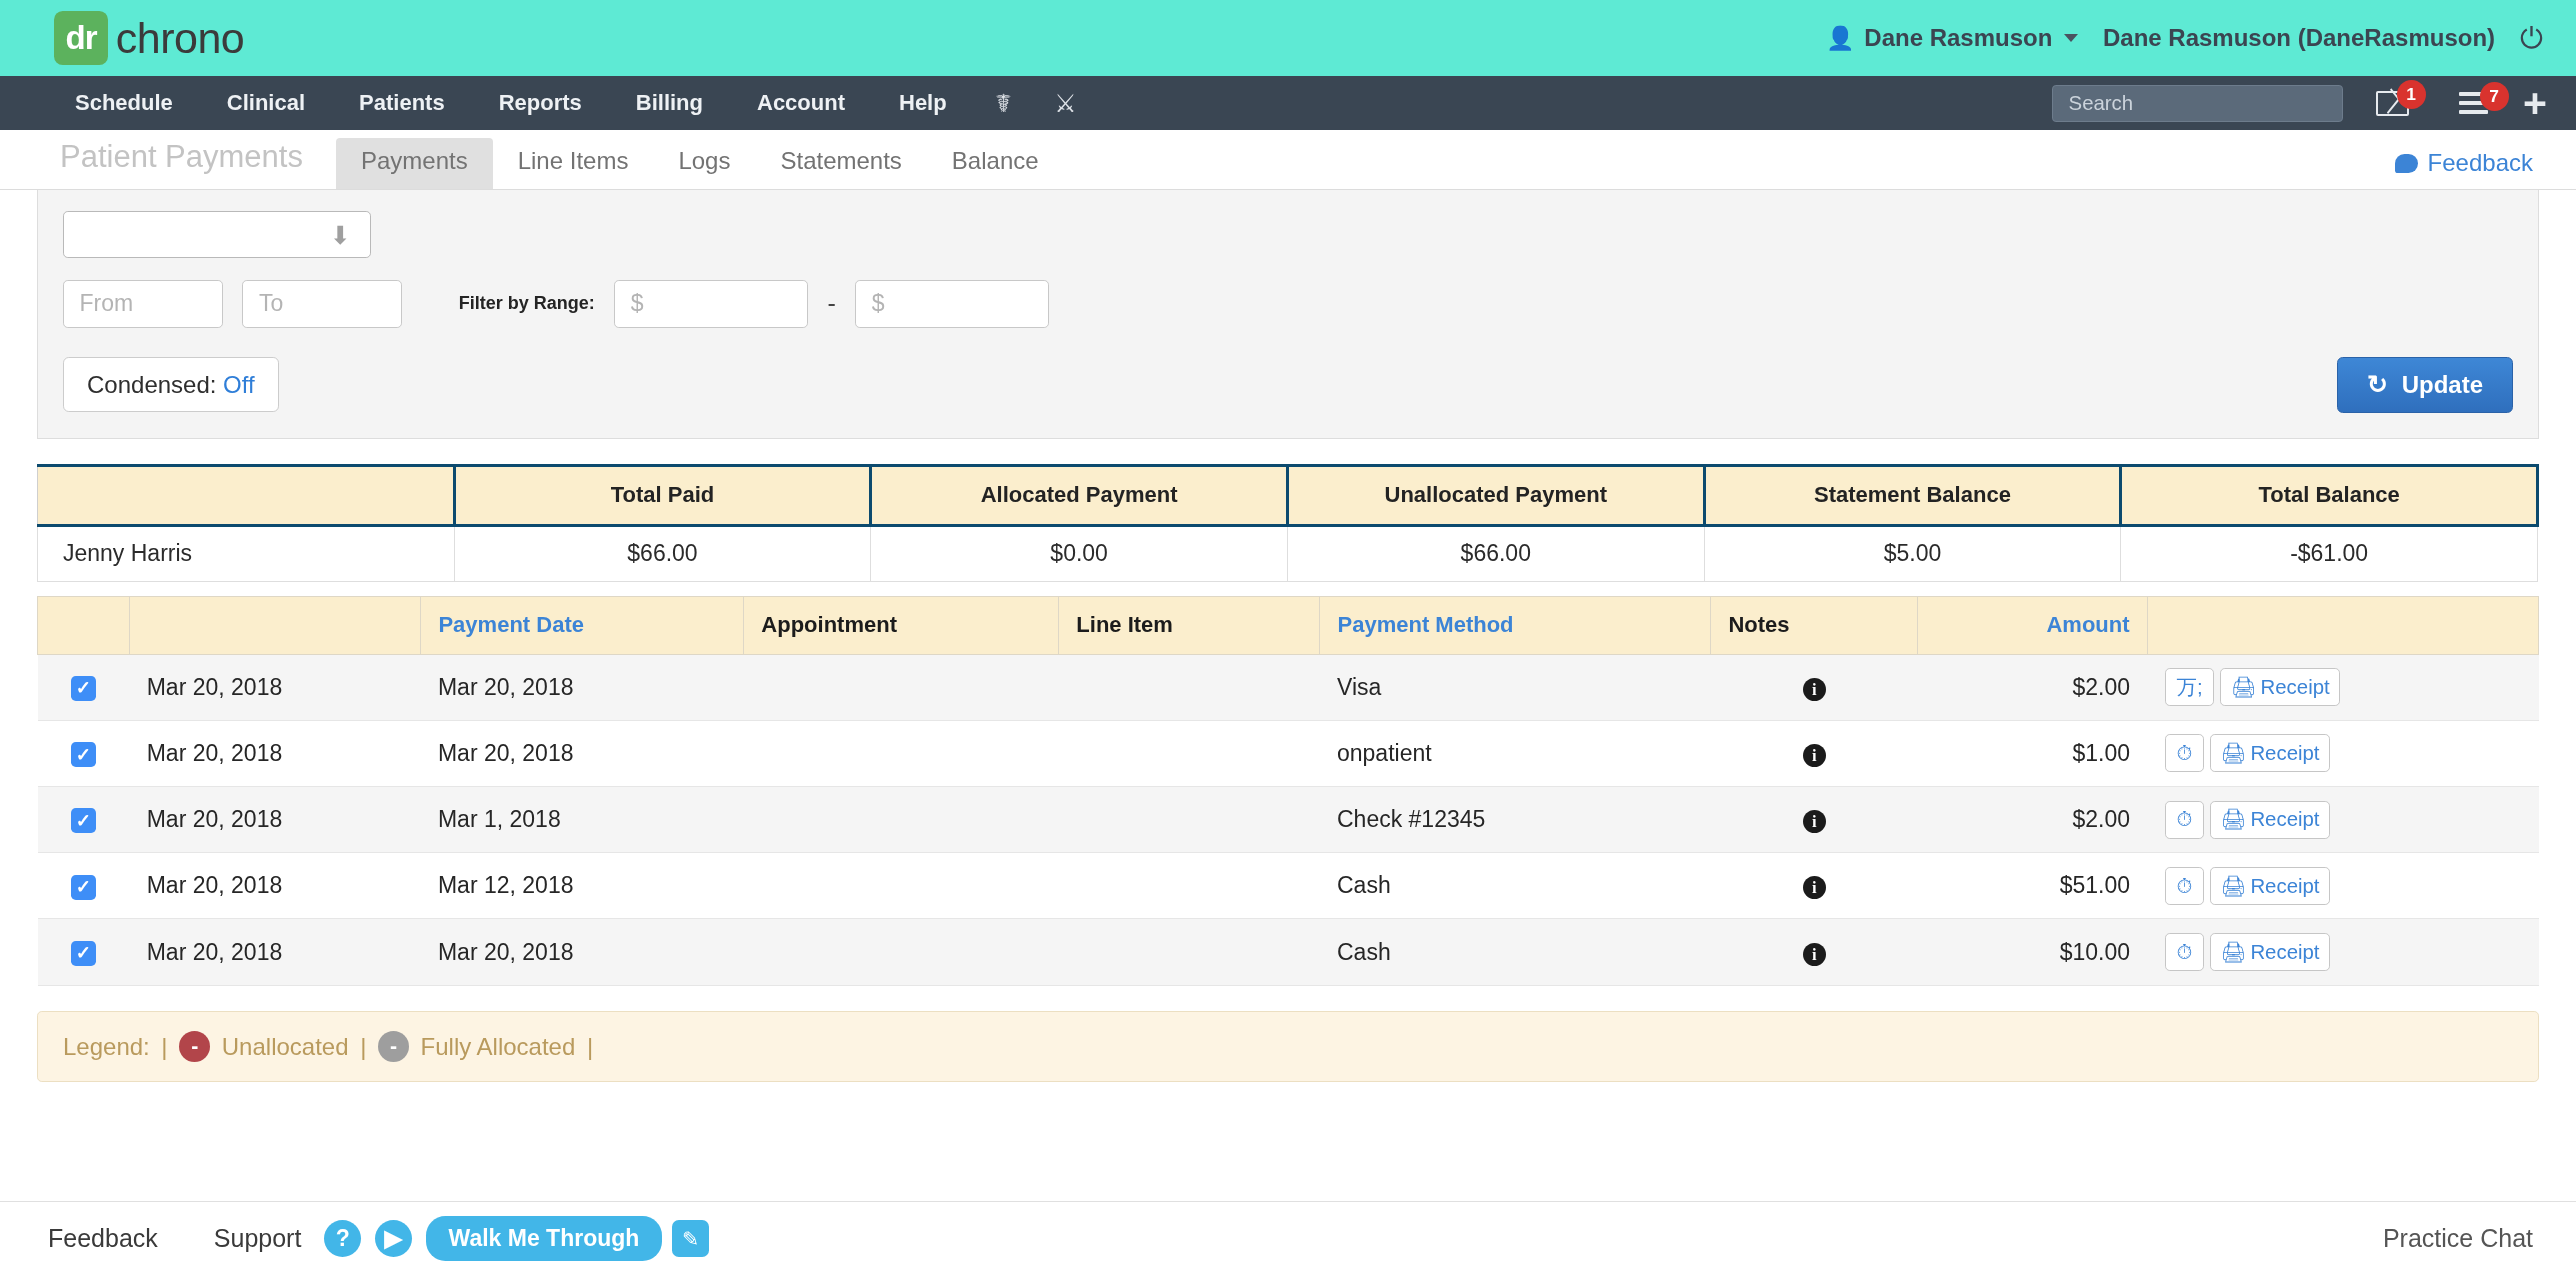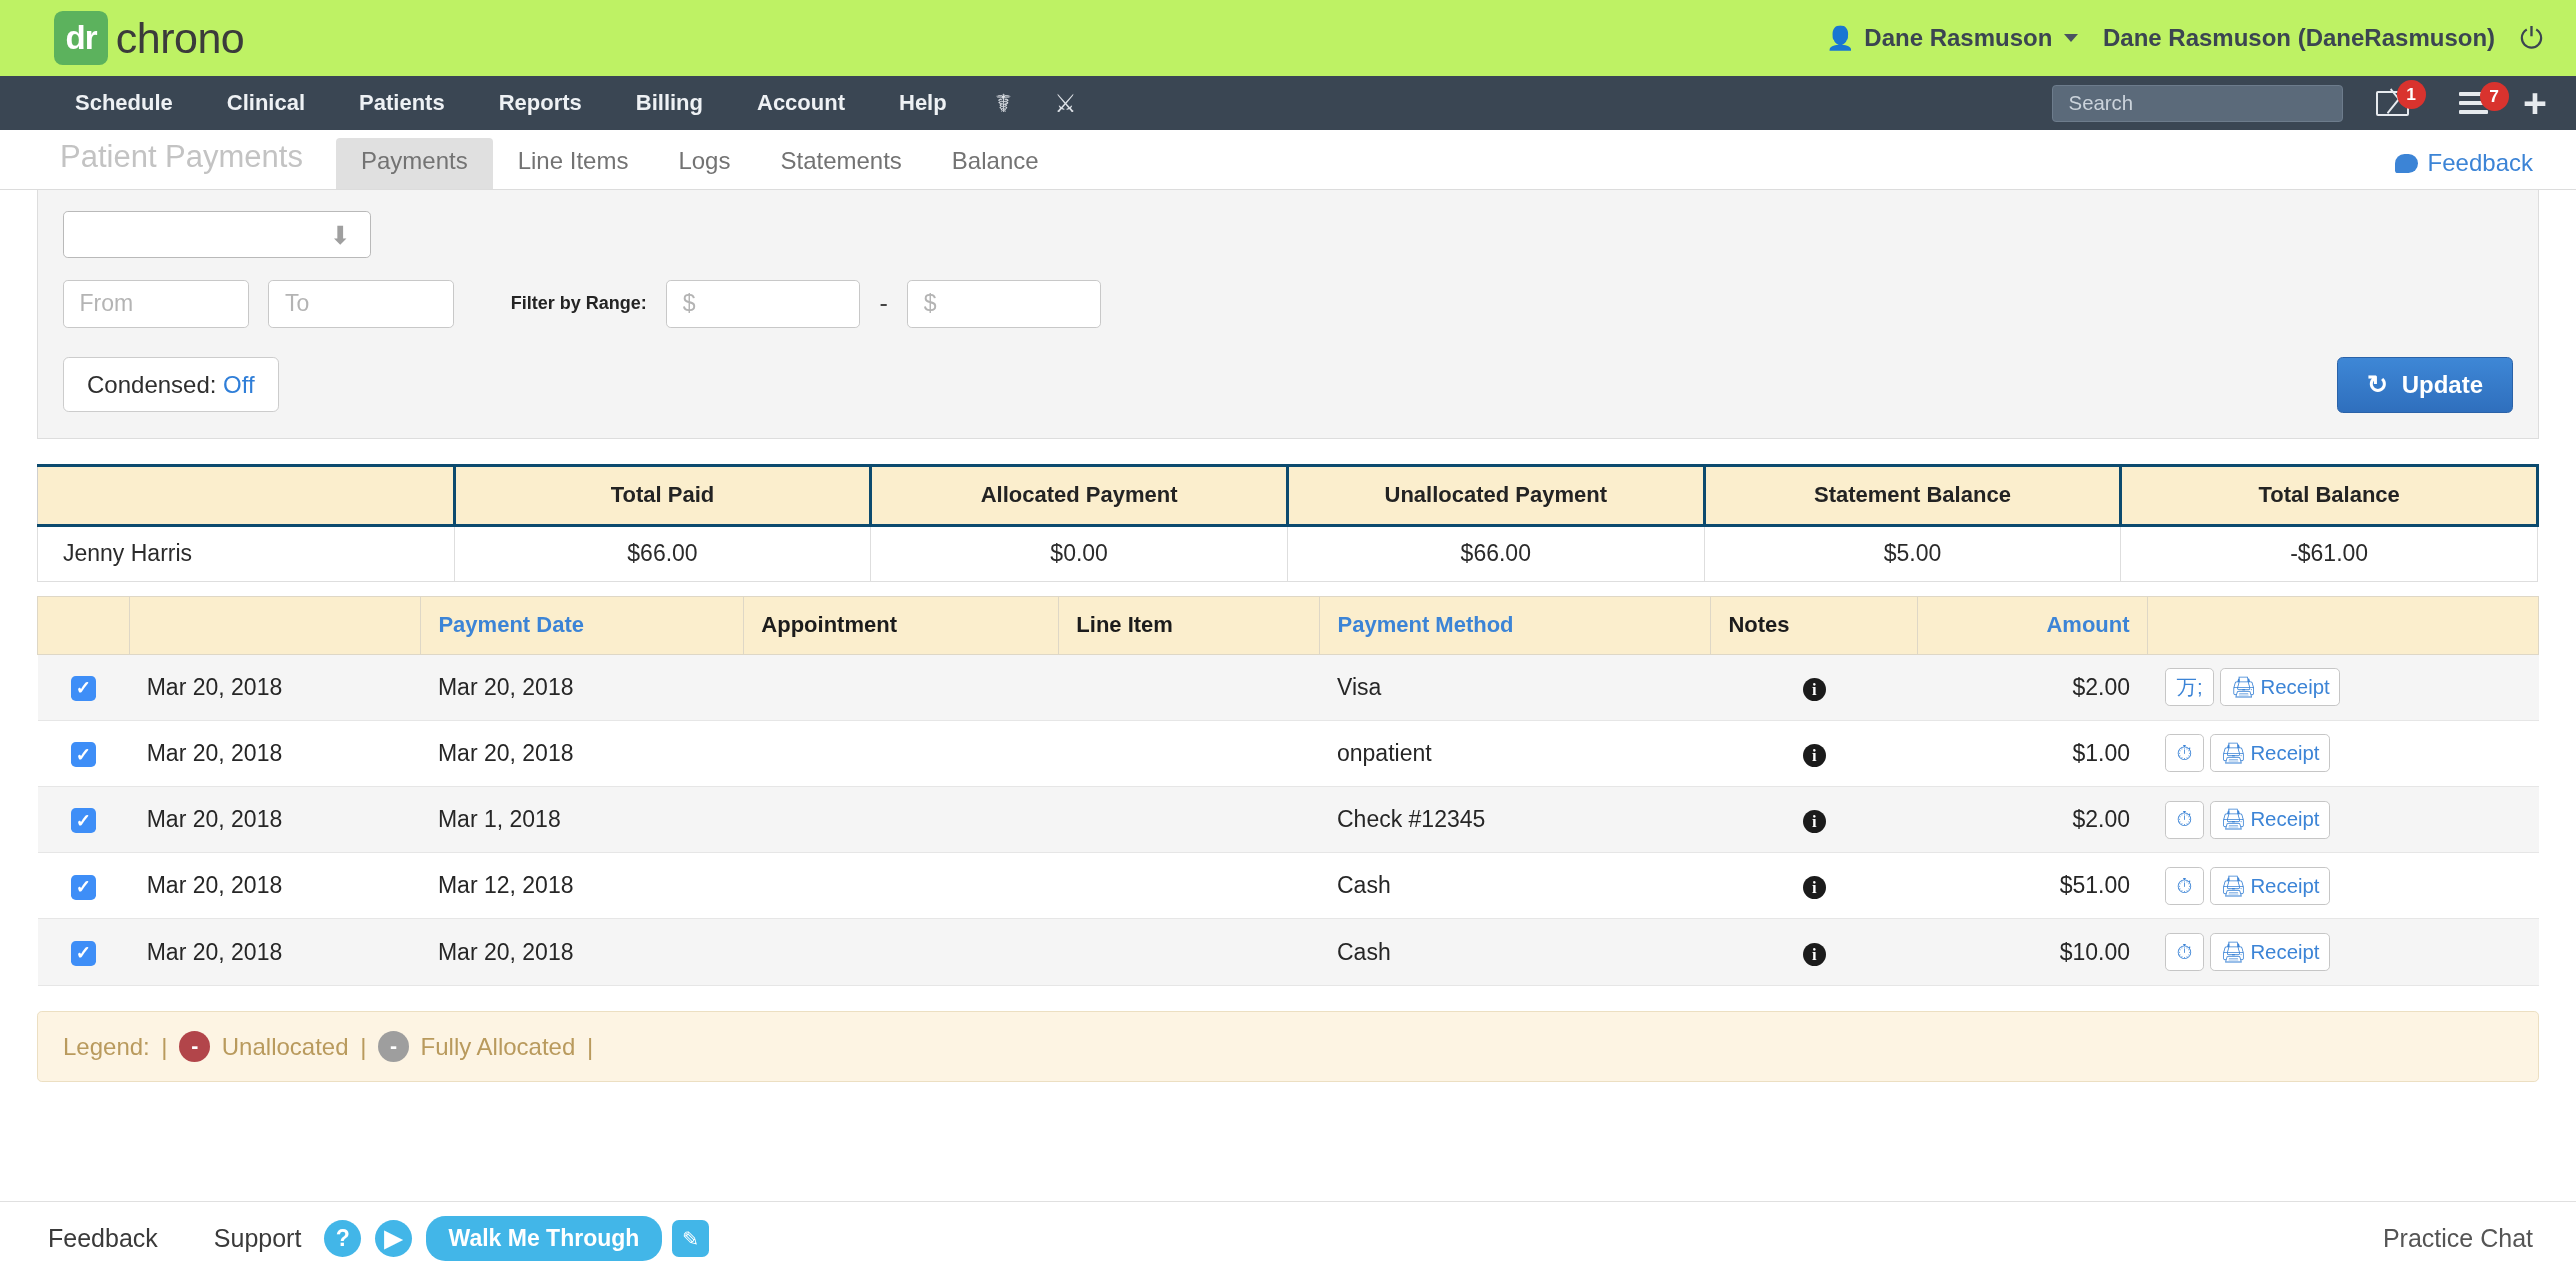--- a/index.html
+++ b/index.html
@@ -6,21 +6,21 @@
   html, body {
     width: 2576px; height: 1275px;
     font-family: "Liberation Sans", sans-serif;
     background: #ffffff;
     overflow: hidden;
   }
 
   
   .logo-bar {
     height: 76px;
-    background: #bef264;
+    background: #5eead4;
     display: flex;
     align-items: center;
     padding: 0 33px 0 54px;
     position: relative;
   }
   .logo-wrap { display: flex; align-items: center; gap: 7.8px; }
   .logo-mark {
     width: 54px; height: 54px;
     background: #5cb25d;
     border-radius: 8.7px;
@@ -194,21 +194,21 @@
     border: 1px solid #c8c8c8;
     border-radius: 4.8px;
     background: #fff;
     font-size: 23px;
     color: #555;
     padding: 0 15.5px;
     outline: none;
     font-family: "Liberation Sans", sans-serif;
   }
   .txtinput::placeholder { color: #b4b4b4; }
-  .w-from { width: 186px; }
+  .w-from { width: 160px; }
   .w-money { width: 194px; }
   .range-label { font-size: 18px; font-weight: bold; color: #242424; margin-left: 37px; }
   .dash { font-size: 25px; color: #444; }
 
   .filter-row3 {
     display: flex; align-items: center;
     margin-top: 29px;
   }
   .condensed-btn {
     background: #fff;

